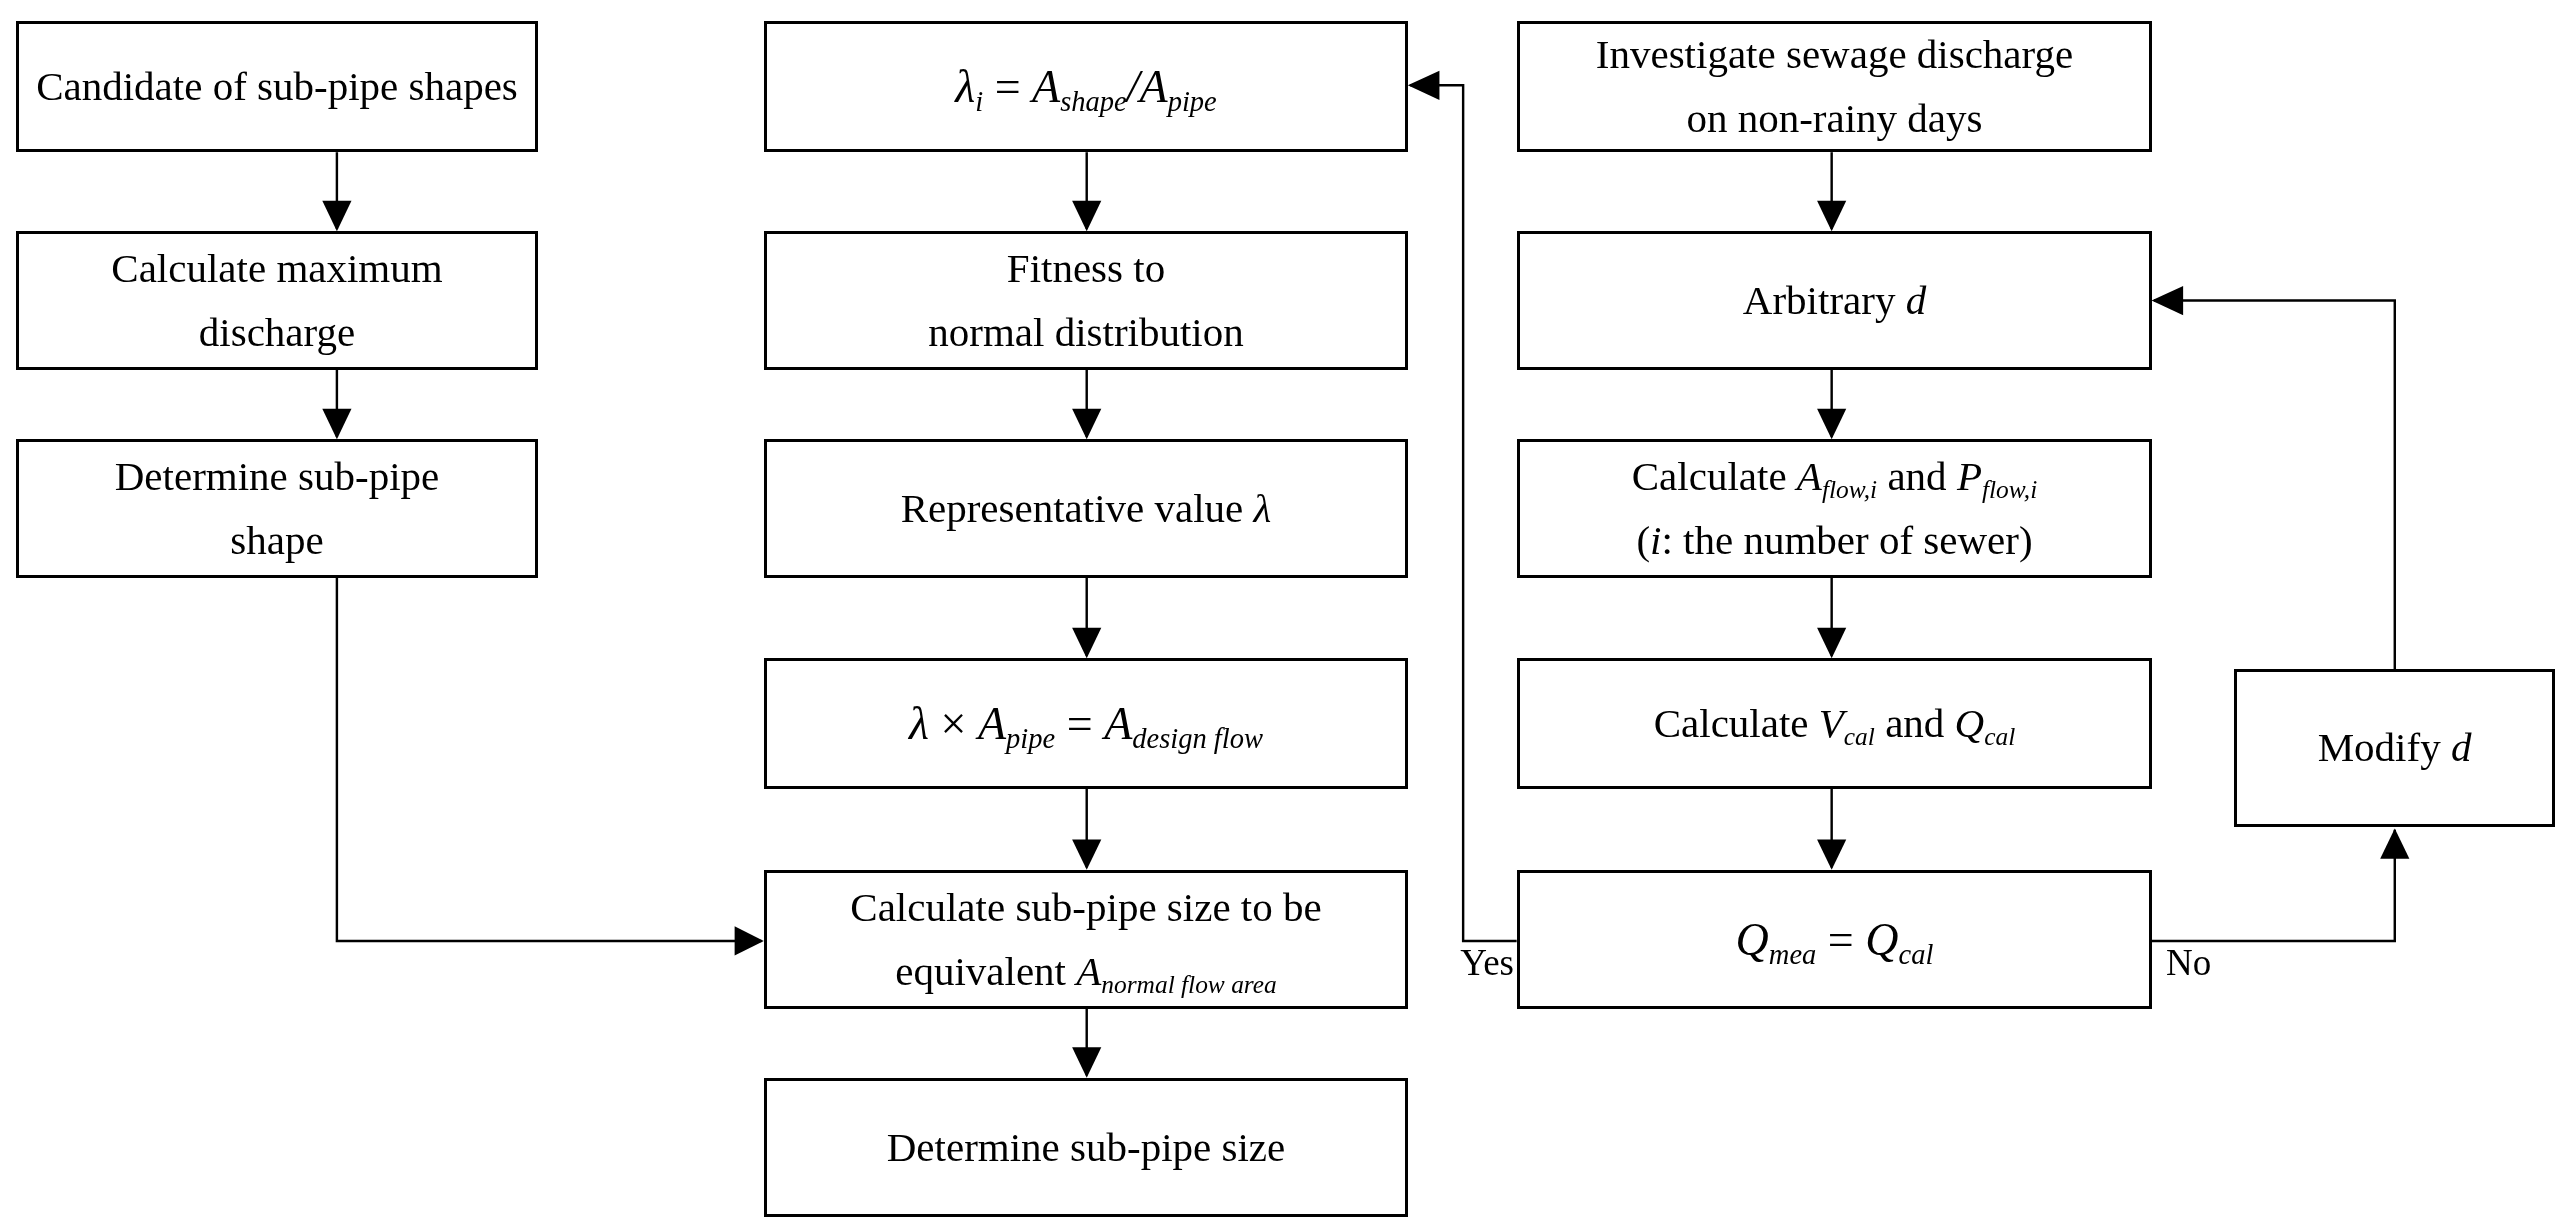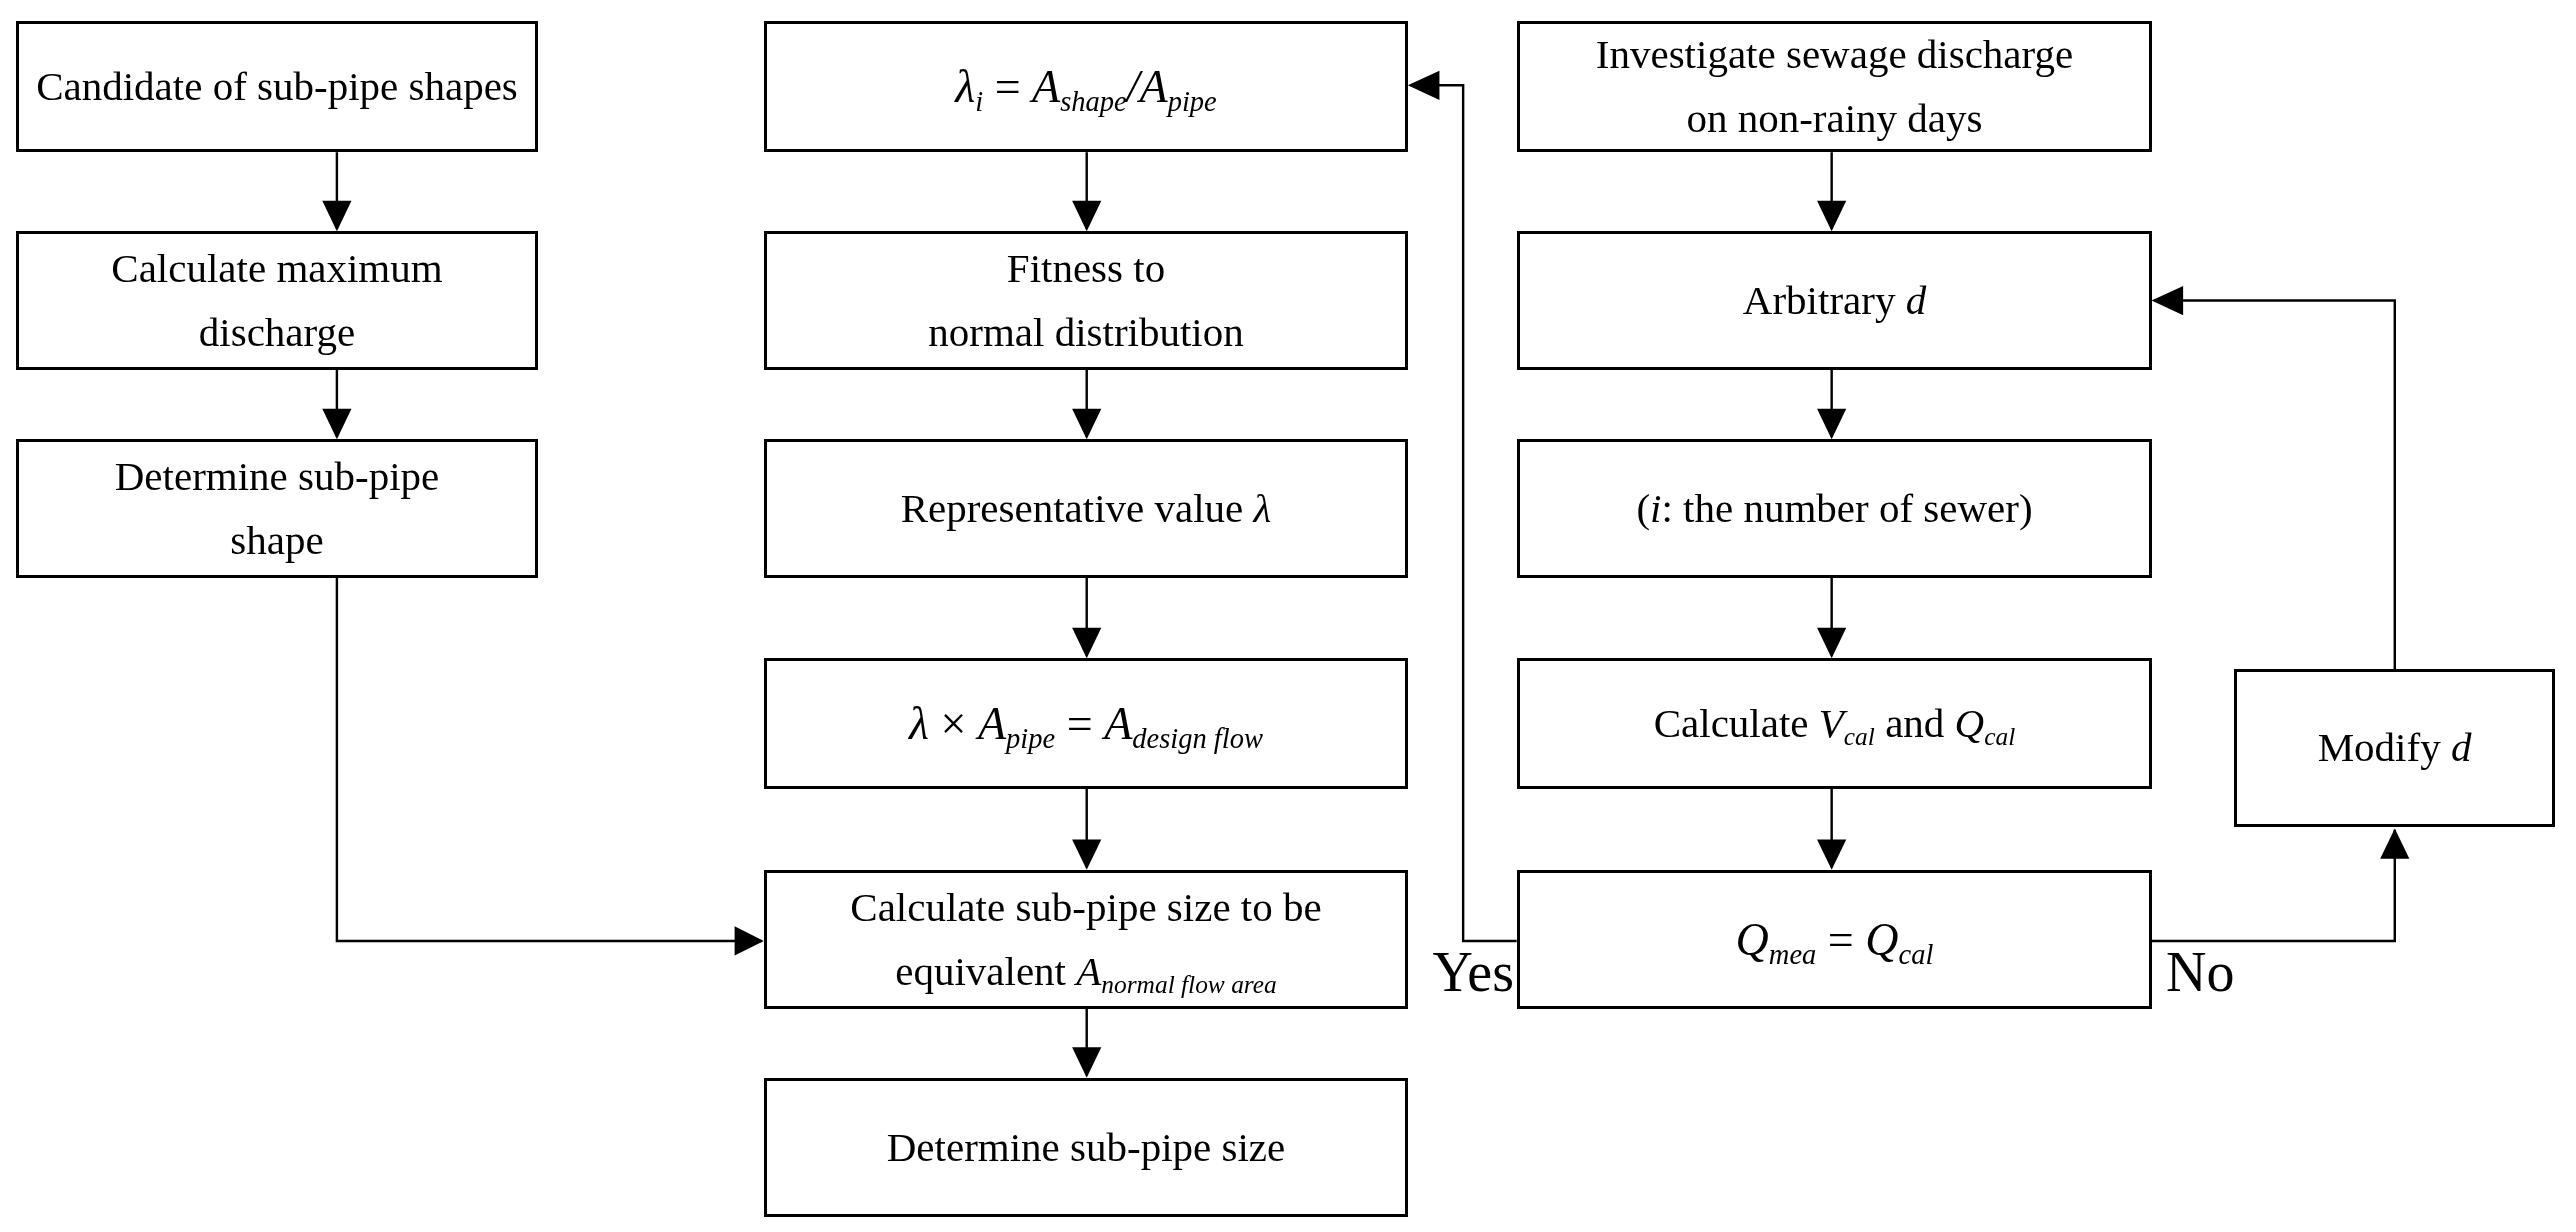--- a/index.html
+++ b/index.html
@@ -41,21 +41,21 @@
   .it { font-style: italic; }
   .sb {
     font-size: 0.62em;
     font-style: italic;
     vertical-align: -0.32em;
     line-height: 0;
   }
   .edge-label {
     position: absolute;
     z-index: 3;
-    font-size: 56px;
+    font-size: 37px;
     line-height: 1;
   }
   
   .col-l { left: 16px;   width: 522px; }
   .col-m { left: 764px; width: 644px; }
   .col-r { left: 1517px; width: 635px; }
   .r1 { top: 21px;   height: 131px; }
   .r2 { top: 231px;  height: 139px; }
   .r3 { top: 439px;  height: 139px; }
   .r4 { top: 658px; height: 131px; }
@@ -176,20 +176,21 @@
     </div>
 
   <div class="box col-r r1">
       <div class="line"><span>Investigate sewage discharge</span></div>
       <div class="line"><span>on non-rainy days</span></div>
     </div>
   <div class="box col-r r2">
       <div class="line"><span>Arbitrary </span><span class="it">d</span></div>
     </div>
   <div class="box col-r r3">
+      <div class="line"><span>Calculate </span><span class="it">A</span><span class="sb">flow,i</span><span> and </span><span class="it">P</span><span class="sb">flow,i</span></div>
       <div class="line"><span>(</span><span class="it">i</span><span>: the number of sewer)</span></div>
     </div>
   <div class="box col-r r4">
       <div class="line"><span>Calculate </span><span class="it">V</span><span class="sb">cal</span><span> and </span><span class="it">Q</span><span class="sb">cal</span></div>
     </div>
   <div class="box col-r r5 formula">
       <div class="line"><span class="it">Q</span><span class="sb">mea</span><span> = </span><span class="it">Q</span><span class="sb">cal</span></div>
     </div>
 
   <div class="box modify-box">

